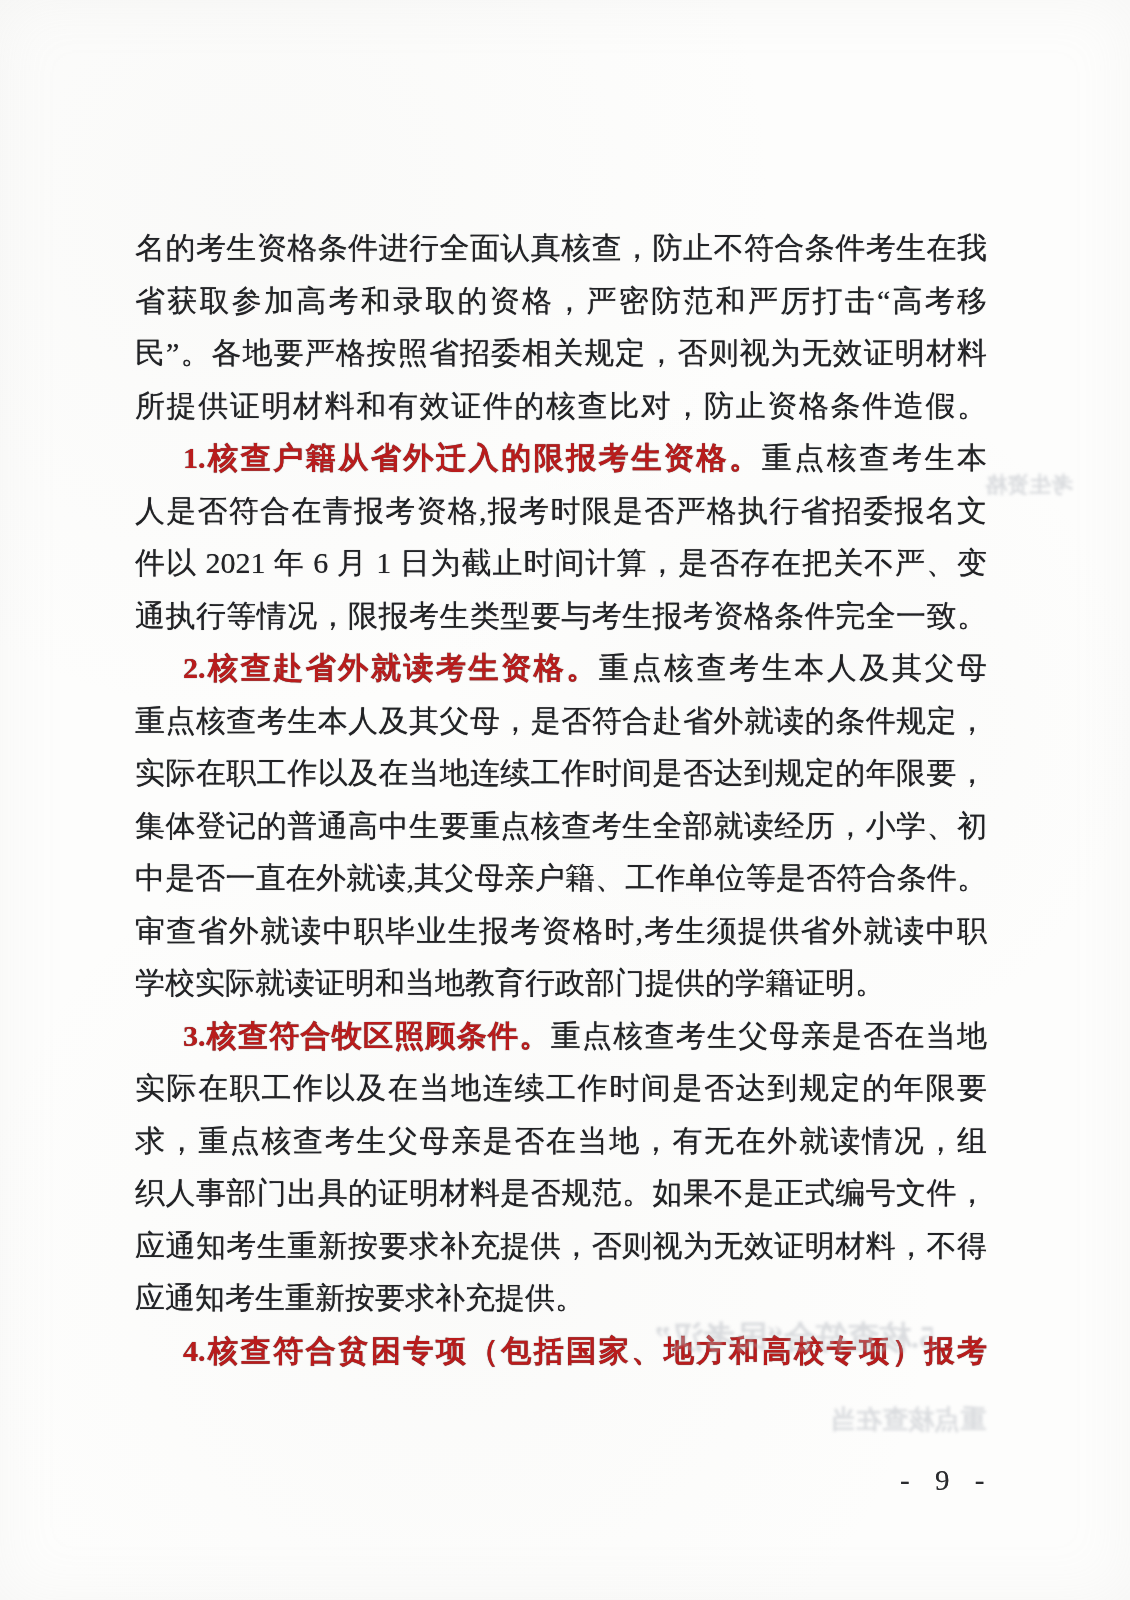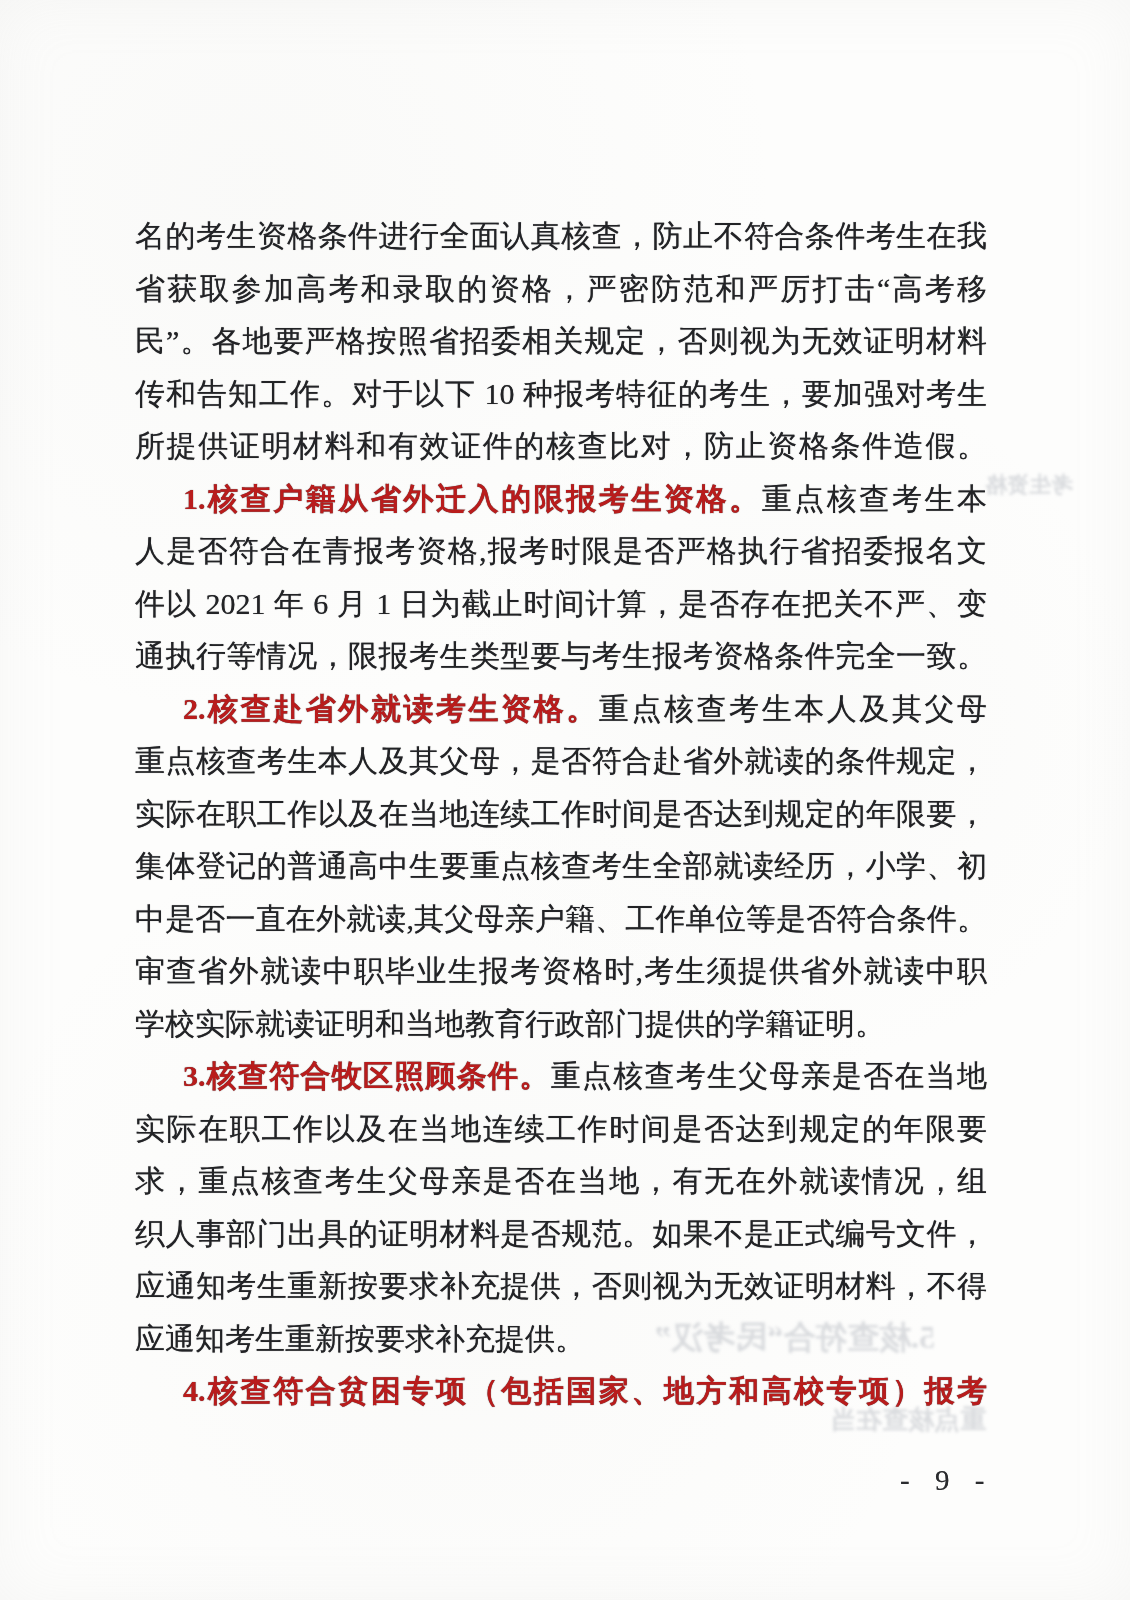--- a/index.html
+++ b/index.html
@@ -20,21 +20,21 @@
     content:"";
     position:absolute;inset:0;
     background:
       radial-gradient(circle at 22% 12%, rgba(205,205,200,.07), transparent 32%),
       radial-gradient(circle at 70% 45%, rgba(205,205,200,.06), transparent 30%),
       radial-gradient(circle at 40% 80%, rgba(205,205,200,.06), transparent 34%);
     pointer-events:none;
   }
   .textblock{
     position:absolute;
-    left:135px;top:210px;width:852px;
+    left:135px;top:222px;width:852px;
   }
   .line{
     height:52.5px;
     line-height:52.5px;
     font-size:30px;
     color:#222326;
     text-align:justify;
     text-align-last:justify;
     text-shadow:0 0 .7px rgba(35,35,38,.75);
     white-space:normal;
@@ -71,21 +71,20 @@
   }
 </style>
 </head>
 <body>
 
 <div class="page">
   <div class="textblock" id="textblock">
       <div class="line"><span class="r">名的考生资格条件进行全面认真核查，防止不符合条件考生在我</span></div>
       <div class="line"><span class="r">省获取参加高考和录取的资格，严密防范和严厉打击“高考移</span></div>
       <div class="line"><span class="r">民”。各地要严格按照省招委相关规定，否则视为无效证明材料</span></div>
-      <div class="line"><span class="r">传和告知工作。对于以下 10 种报考特征的考生，要加强对考生</span></div>
       <div class="line"><span class="r">所提供证明材料和有效证件的核查比对，防止资格条件造假。</span></div>
       <div class="line indent"><span class="b">1.核查户籍从省外迁入的限报考生资格。</span><span class="r">重点核查考生本</span></div>
       <div class="line"><span class="r">人是否符合在青报考资格,报考时限是否严格执行省招委报名文</span></div>
       <div class="line"><span class="r">件以 2021 年 6 月 1 日为截止时间计算，是否存在把关不严、变</span></div>
       <div class="line"><span class="r">通执行等情况，限报考生类型要与考生报考资格条件完全一致。</span></div>
       <div class="line indent"><span class="b">2.核查赴省外就读考生资格。</span><span class="r">重点核查考生本人及其父母</span></div>
       <div class="line"><span class="r">重点核查考生本人及其父母，是否符合赴省外就读的条件规定，</span></div>
       <div class="line"><span class="r">实际在职工作以及在当地连续工作时间是否达到规定的年限要，</span></div>
       <div class="line"><span class="r">集体登记的普通高中生要重点核查考生全部就读经历，小学、初</span></div>
       <div class="line"><span class="r">中是否一直在外就读,其父母亲户籍、工作单位等是否符合条件。</span></div>

